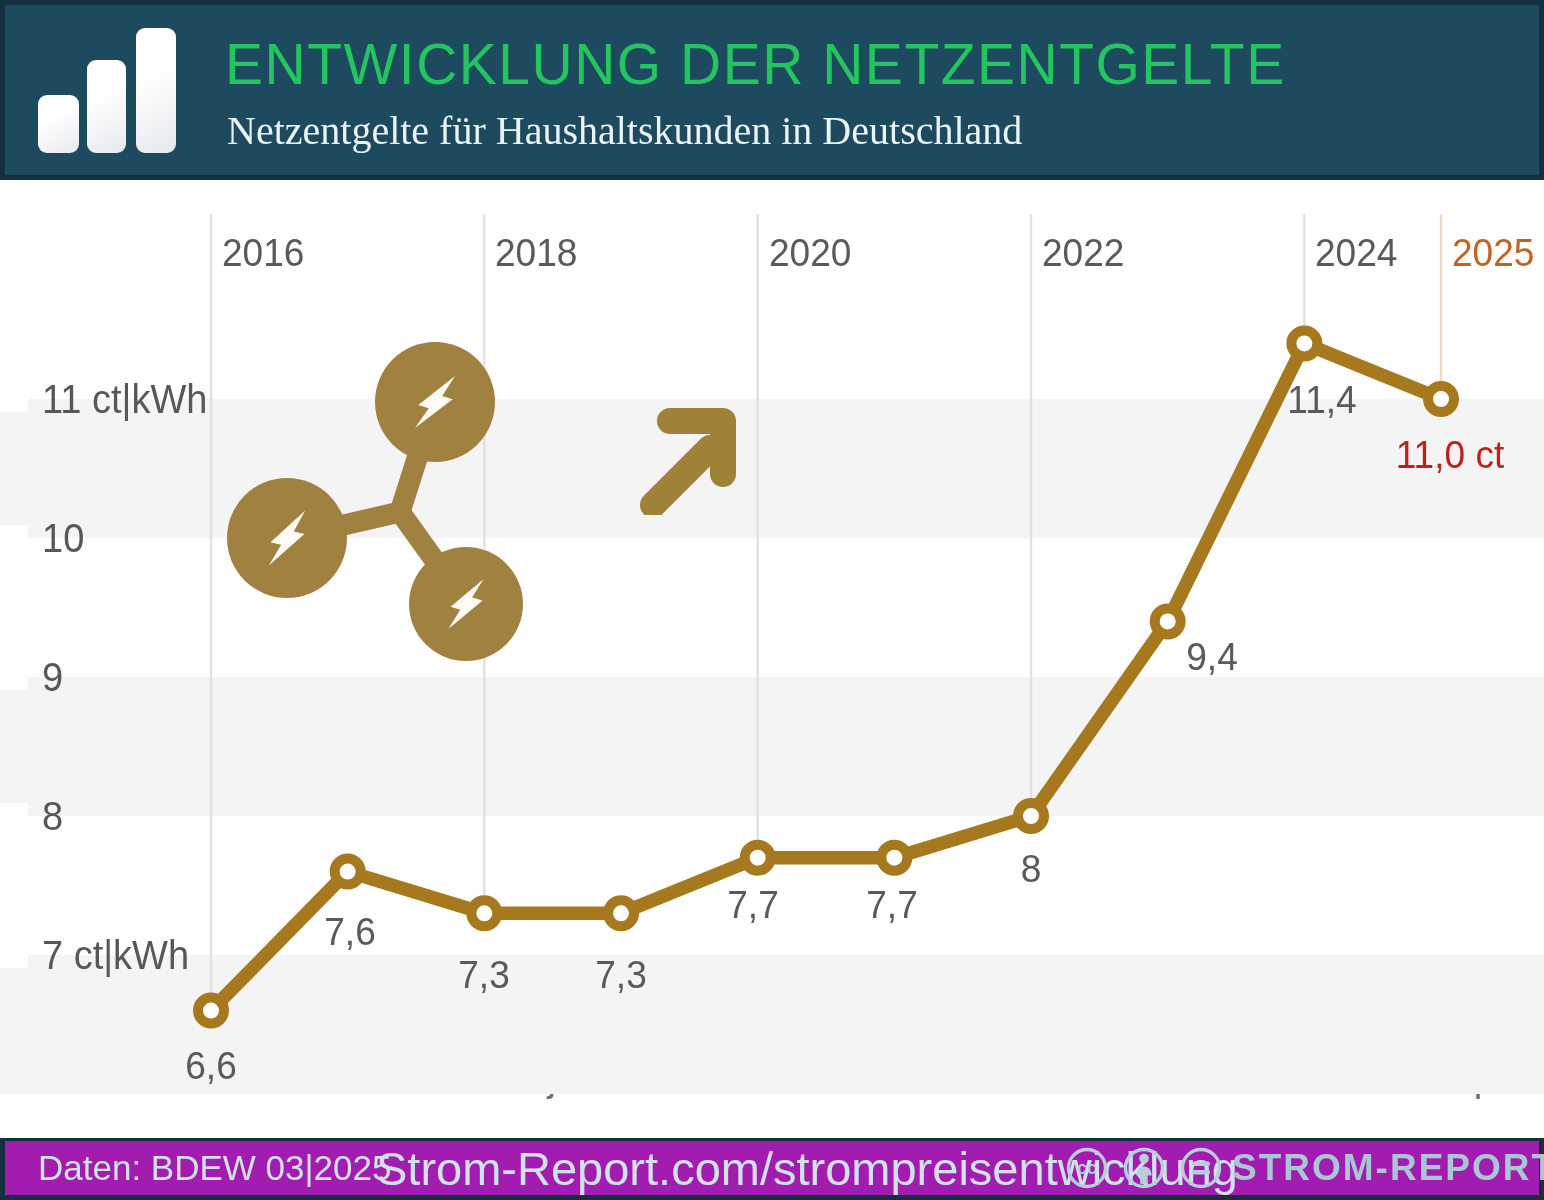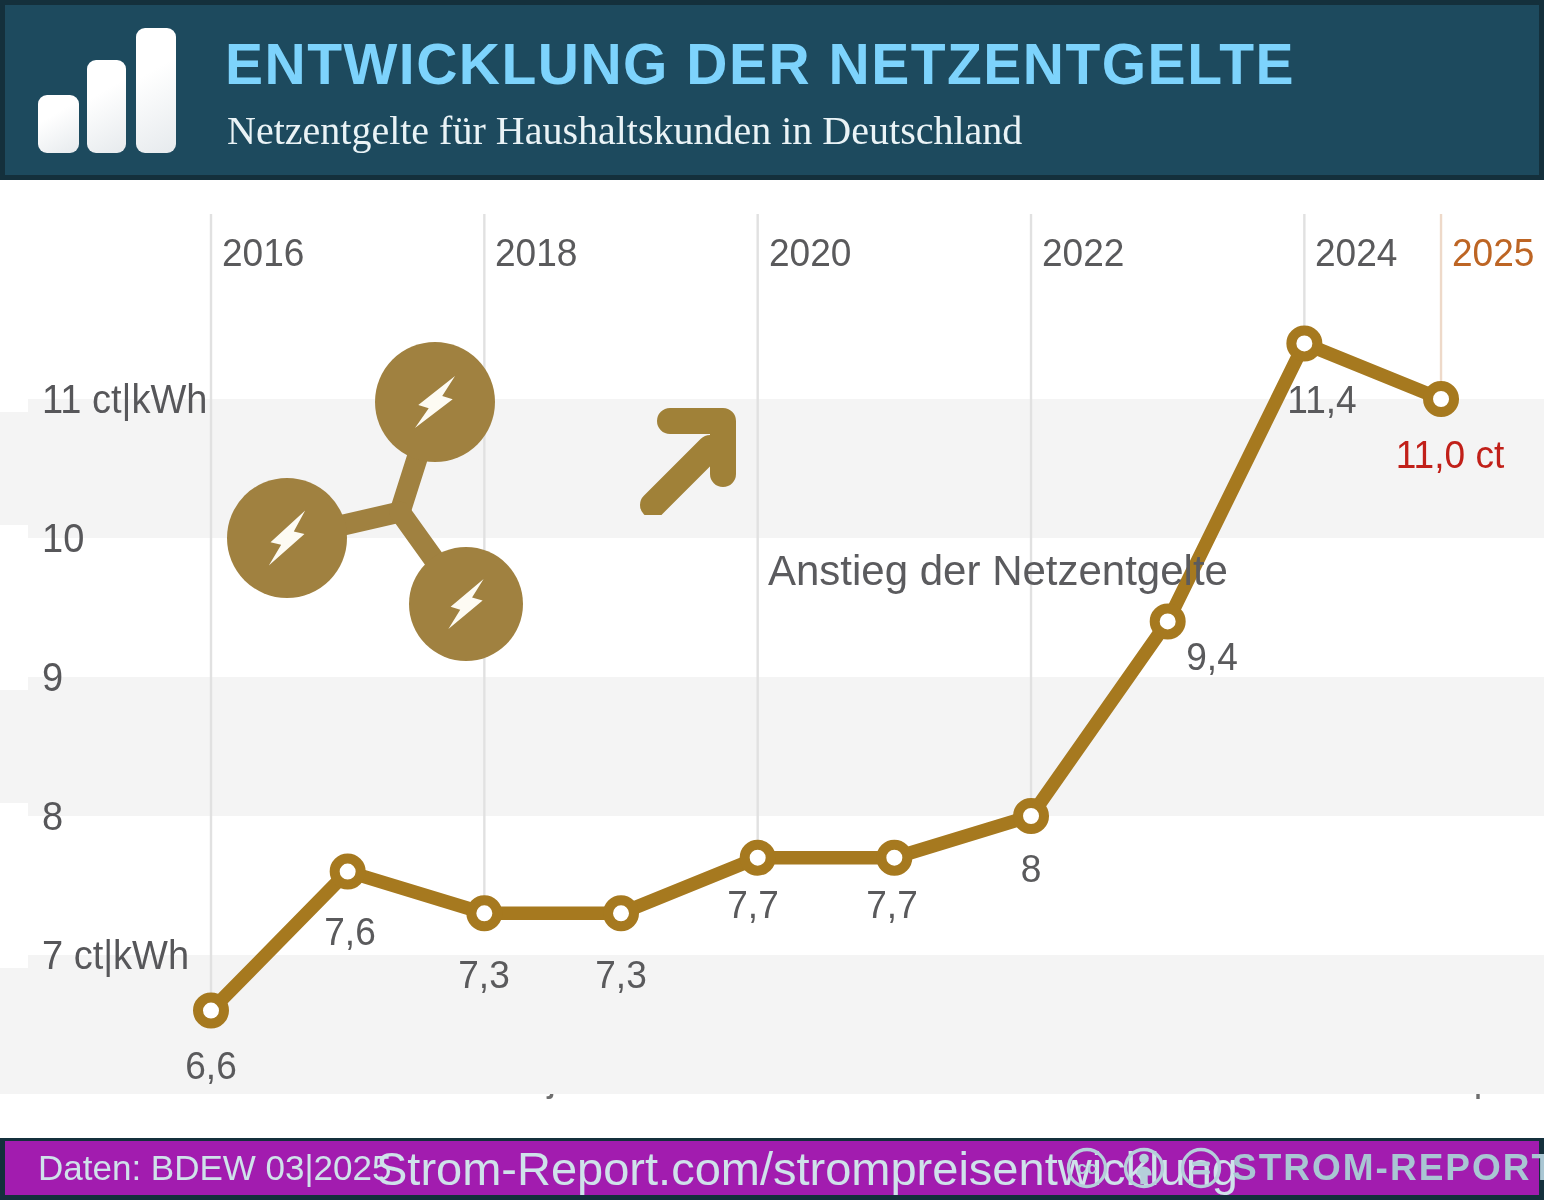--- a/index.html
+++ b/index.html
@@ -8,21 +8,21 @@
 
   
   .header{position:absolute;left:0;top:0;width:1544px;height:180px;background:#1d4a5e;
           border:5px solid #14303c;box-sizing:border-box;z-index:5;}
   .logo{position:absolute;left:33px;top:18px;width:150px;height:130px;}
   .logo .bar{position:absolute;bottom:0;border-radius:9px;
              background:linear-gradient(150deg,#ffffff 35%,#e6eaed 100%);}
   .logo .b1{left:0;width:41px;height:58px;}
   .logo .b2{left:49px;width:39px;height:93px;}
   .logo .b3{left:98px;width:40px;height:125px;}
-  .title{position:absolute;left:220px;top:26px;font-size:57px;font-weight:bold;color:#7dd3fc;
+  .title{position:absolute;left:220px;top:26px;font-size:57px;font-weight:normal;color:#22c55e;
          letter-spacing:1.5px;white-space:nowrap;}
   .subtitle{position:absolute;left:222px;top:102px;font-size:40px;color:#eaf3f6;white-space:nowrap;font-family:Liberation Serif, serif;}
 
   
   #chart-svg{position:absolute;left:0;top:0;z-index:1;}
   #labels{position:absolute;left:0;top:0;width:1544px;height:1200px;z-index:2;pointer-events:none;}
   .ylabel{position:absolute;transform:translateY(-50%) scaleX(.95);transform-origin:left center;
           font-size:40px;color:#57575a;white-space:nowrap;}
   .yearlabel{position:absolute;transform:translateY(-50%) scaleX(.95);transform-origin:left center;
           font-size:39px;color:#5a5a5c;white-space:nowrap;}
@@ -98,21 +98,20 @@
   </svg>
 
   <svg class="arrow-icon" width="98" height="112" viewBox="0 0 98 112">
     <g stroke="#a08138" stroke-width="26" stroke-linecap="round" stroke-linejoin="round" fill="none">
       <path d="M14,102 L71,45"></path>
       <path d="M31,18 L84,18 L84,71"></path>
     </g>
   </svg>
 
   <div class="annotation">
-    <div>Anstieg der Netzentgelte</div>
   </div>
 
   <div class="caption">Preis in Cent je Kilowattstunde bei einem Verbrauch von 3.500 kWh pro Jahr</div>
 
   <div id="labels">
       <div class="ylabel" style="left: 42px; top: 399px;">11 ct|kWh</div>
       <div class="ylabel" style="left: 42px; top: 538px;">10</div>
       <div class="ylabel" style="left: 42px; top: 677px;">9</div>
       <div class="ylabel" style="left: 42px; top: 816px;">8</div>
       <div class="ylabel" style="left: 42px; top: 955px;">7 ct|kWh</div>

